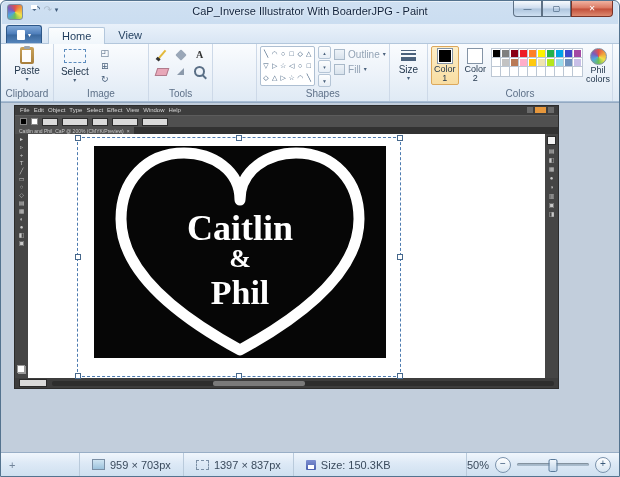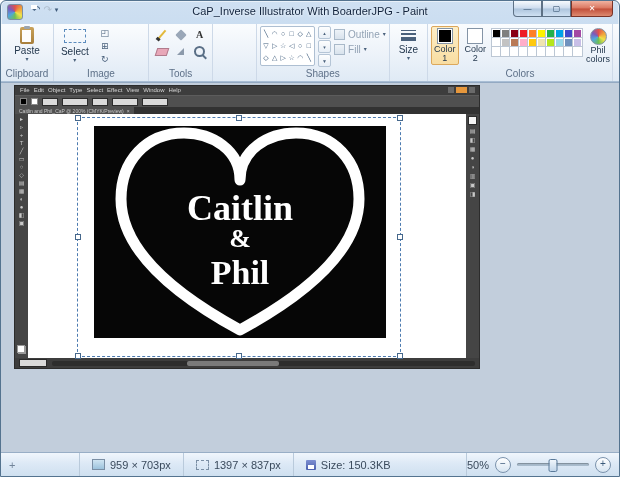--- a/index.html
+++ b/index.html
@@ -77,21 +77,21 @@
     color:#24384e;padding:2px 3px;border-radius:2px;width:26px;text-align:center;}
   .colorbtn.selected{background:linear-gradient(#fdeec8,#f8dda2);border:1px solid #dca85c;padding:1px 2px;}
   .swatch{width:14px;height:14px;border:1px solid #8494a6;box-shadow:inset 0 0 0 1px #fff;}
   .palette{display:grid;grid-template-columns:repeat(10,7px);grid-auto-rows:7px;gap:2px;margin-top:3px;}
   .pcell{width:7px;height:7px;border:1px solid #fff;box-shadow:0 0 0 1px #bcc7d4;}
   .icon-rainbow{width:15px;height:15px;border-radius:50%;border:1px solid #8494a6;
     background:conic-gradient(#e2524a,#f0a03c,#efe24a,#6fbf53,#4fa7dd,#7a5bbd,#e2524a);}
   .filler{flex:1;border-right:none;}
   
   .canvas{flex:1;position:relative;background:#c2cedc;border-top:1px solid #93a9c2;overflow:hidden;}
-  .ai{position:absolute;left:14px;top:3px;width:464px;height:282px;background:#1d4ed8;
+  .ai{position:absolute;left:14px;top:3px;width:543px;height:282px;background:#1d4ed8;
     box-shadow:0 0 0 1px #2c2c2c;font-family:"Liberation Sans",sans-serif;}
   .ai-menubar{height:9px;background:#3d3d3d;display:flex;align-items:center;padding:0 3px;
     font-size:6px;line-height:9px;color:#d6d6d6;}
   .ai-menubar .ai-menu-item{padding:0 2px;}
   .ai-menubar-right{margin-left:auto;display:flex;gap:2px;align-items:center;}
   .ai-badge-orange{width:11px;height:6px;background:#e6973c;}
   .ai-gr{width:6px;height:6px;background:#6a6a6a;}
   .ai-controlbar{height:11px;background:#505050;border-top:1px solid #5c5c5c;display:flex;align-items:center;
     gap:4px;padding:0 5px;}
   .ai-fsq{width:5px;height:5px;background:#000;border:1px solid #888;}
@@ -154,20 +154,28 @@
       <span class="qat-arrow">▾</span>
     </div>
     <div class="title">CaP_Inverse Illustrator With BoarderJPG - Paint</div>
     <div class="winbtns">
       <div class="wbtn">—</div>
       <div class="wbtn">▢</div>
       <div class="wbtn close">✕</div>
     </div>
   </div>
 
+  <div class="tabrow">
+    <div class="paintmenu">
+      <span class="pm-icon"></span>
+      <span class="pm-arrow">▾</span>
+    </div>
+    <div class="tab active">Home</div>
+    <div class="tab">View</div>
+  </div>
 
   <div class="ribbon">
     <div class="group" style="width:50px">
       <div class="group-body" style="justify-content:center">
         <div class="bigbtn">
           <span class="icon-clip"></span>
           <span>Paste</span>
           <span class="arrow">▾</span>
         </div>
       </div>

